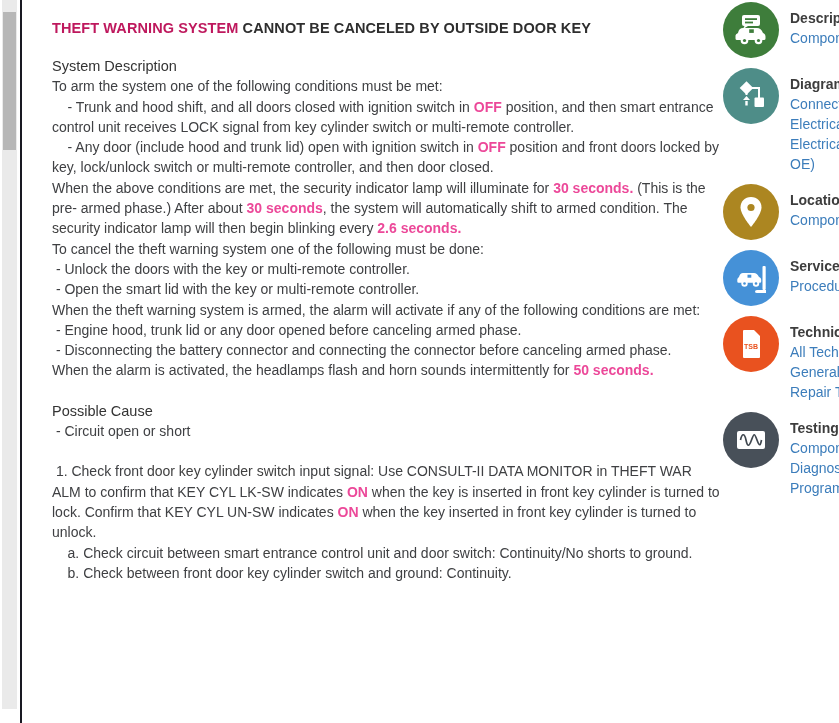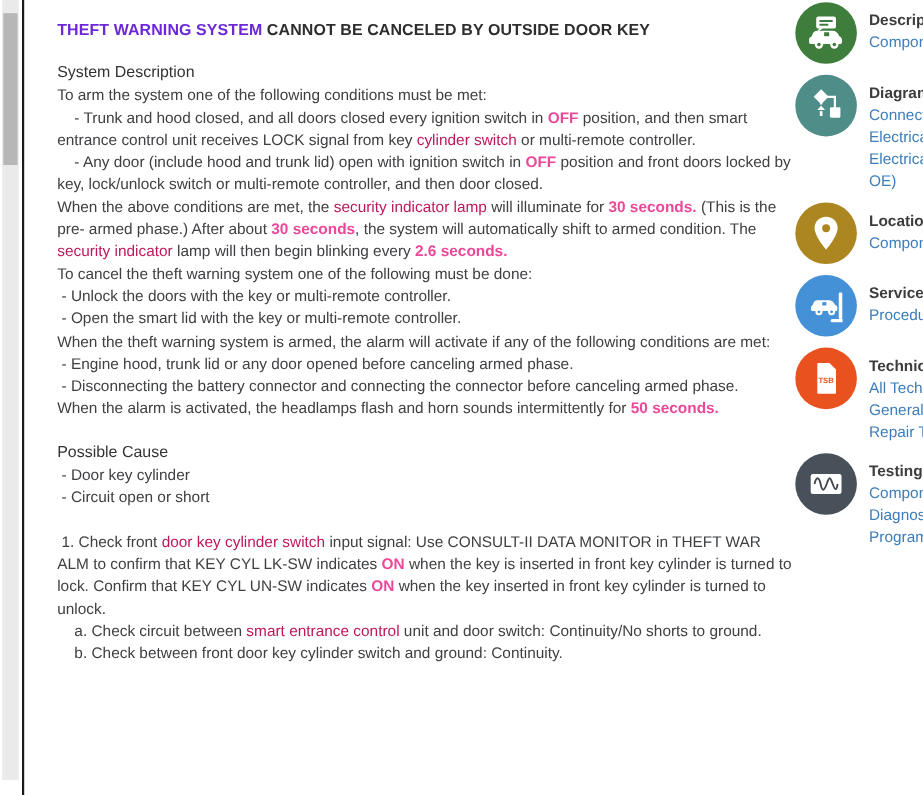--- a/index.html
+++ b/index.html
@@ -10,26 +10,26 @@
   }
   
   .rail-track{position:absolute;left:2px;top:0;width:15px;height:709px;background:#eaeaea}
   .rail-thumb{position:absolute;left:3px;top:12px;width:13px;height:138px;background:#b7b7b7}
   .panel-border{position:absolute;left:20px;top:0;width:2px;height:723px;background:#191922}
 
   .layout{position:absolute;left:22px;top:0;right:0;display:flex}
   .main{flex:none;width:668px;padding:20px 0 0 30px}
 
   h2{font-size:14.5px;font-weight:bold;margin:0 0 4px 0;color:#2e2e2e;letter-spacing:.1px}
-  .title-link{color:#6d28d9;cursor:pointer}
+  .title-link{color:#be185d;cursor:pointer}
   section{margin-top:20px}
   h3{font-size:14.5px;font-weight:normal;margin:0;color:#333;line-height:20.3px}
   p{margin:0;font-size:14px;line-height:20.3px;white-space:pre-wrap}
   p b{color:#ec4899}
-  a.doclink{color:#be185d;text-decoration:none;cursor:pointer}
+  a.doclink{color:#404040;text-decoration:none;cursor:pointer}
 
   .sidebar{flex:none;width:130px;margin-left:3px;padding-top:2px}
   .sb-item{display:flex;gap:11px;margin-bottom:10px;align-items:flex-start}
   .sb-circle{width:56px;height:56px;border-radius:50%;flex:none;display:flex;
              align-items:center;justify-content:center;cursor:pointer}
   .sb-circle svg{display:block}
   .sb-text{padding-top:6px;white-space:nowrap}
   .sb-heading{font-weight:bold;font-size:14px;line-height:20px;color:#3d3d3d}
   .sb-link{display:block;font-size:14px;line-height:20px;color:#3c7dbb;text-decoration:none;cursor:pointer}
 </style>
@@ -40,34 +40,33 @@
 <div class="rail-thumb"></div>
 <div class="panel-border"></div>
 
 <div class="layout">
   <div class="main">
     <h2><span class="title-link">THEFT WARNING SYSTEM</span><span> CANNOT BE CANCELED BY OUTSIDE DOOR KEY</span></h2>
     <div>
         <section>
           <h3>System Description</h3>
           <p><span>To arm the system one of the following conditions must be met:</span></p>
-          <p><span>    - Trunk and hood closed, and all doors closed every ignition switch in </span><b>OFF</b><span> position, and then smart entrance control unit receives LOCK signal from key </span><a class="doclink">cylinder switch</a><span> or multi-remote controller.</span></p>
+          <p><span>    - Trunk and hood shift, and all doors closed with ignition switch in </span><b>OFF</b><span> position, and then smart entrance control unit receives LOCK signal from key </span><a class="doclink">cylinder switch</a><span> or multi-remote controller.</span></p>
           <p><span>    - Any door (include hood and trunk lid) open with ignition switch in </span><b>OFF</b><span> position and front doors locked by key, lock/unlock switch or multi-remote controller, and then door closed.</span></p>
           <p><span>When the above conditions are met, the </span><a class="doclink">security indicator lamp</a><span> will illuminate for </span><b>30 seconds.</b><span> (This is the pre- armed phase.) After about </span><b>30 seconds</b><span>, the system will automatically shift to armed condition. The </span><a class="doclink">security indicator</a><span> lamp will then begin blinking every </span><b>2.6 seconds.</b></p>
           <p><span>To cancel the theft warning system one of the following must be done:</span></p>
           <p><span> - Unlock the doors with the key or multi-remote controller.</span></p>
           <p><span> - Open the smart lid with the key or multi-remote controller.</span></p>
           <p><span>When the theft warning system is armed, the alarm will activate if any of the following conditions are met:</span></p>
           <p><span> - Engine hood, trunk lid or any door opened before canceling armed phase.</span></p>
           <p><span> - Disconnecting the battery connector and connecting the connector before canceling armed phase.</span></p>
           <p><span>When the alarm is activated, the headlamps flash and horn sounds intermittently for </span><b>50 seconds.</b></p>
         </section>
         <section>
           <h3>Possible Cause</h3>
-          <p><span> - Door key cylinder</span></p>
           <p><span> - Circuit open or short</span></p>
         </section>
         <section>
           <p><span> 1. Check front </span><a class="doclink">door key cylinder switch</a><span> input signal: Use CONSULT-II DATA MONITOR in THEFT WAR ALM to confirm that KEY CYL LK-SW indicates </span><b>ON</b><span> when the key is inserted in front key cylinder is turned to lock. Confirm that KEY CYL UN-SW indicates </span><b>ON</b><span> when the key inserted in front key cylinder is turned to unlock.</span></p>
           <p><span>    a. Check circuit between </span><a class="doclink">smart entrance control</a><span> unit and door switch: Continuity/No shorts to ground.</span></p>
           <p><span>    b. Check between front door key cylinder switch and ground: Continuity.</span></p>
         </section>
       </div>
   </div>
 

